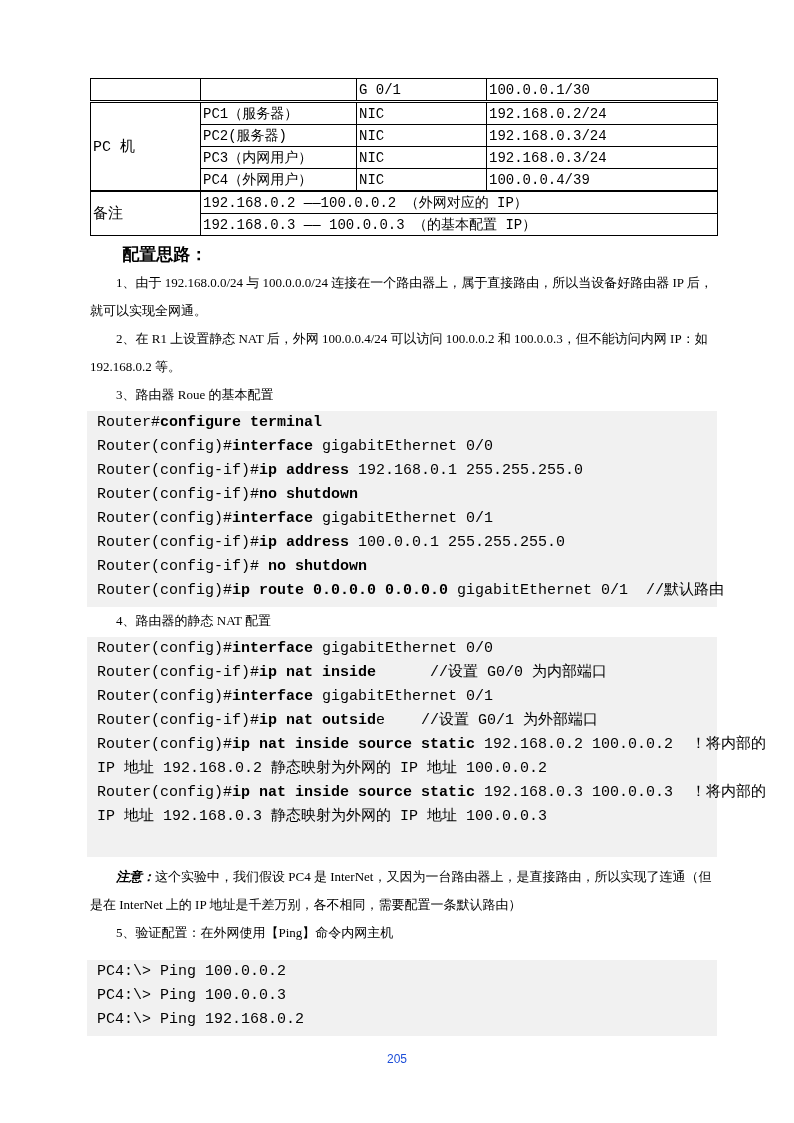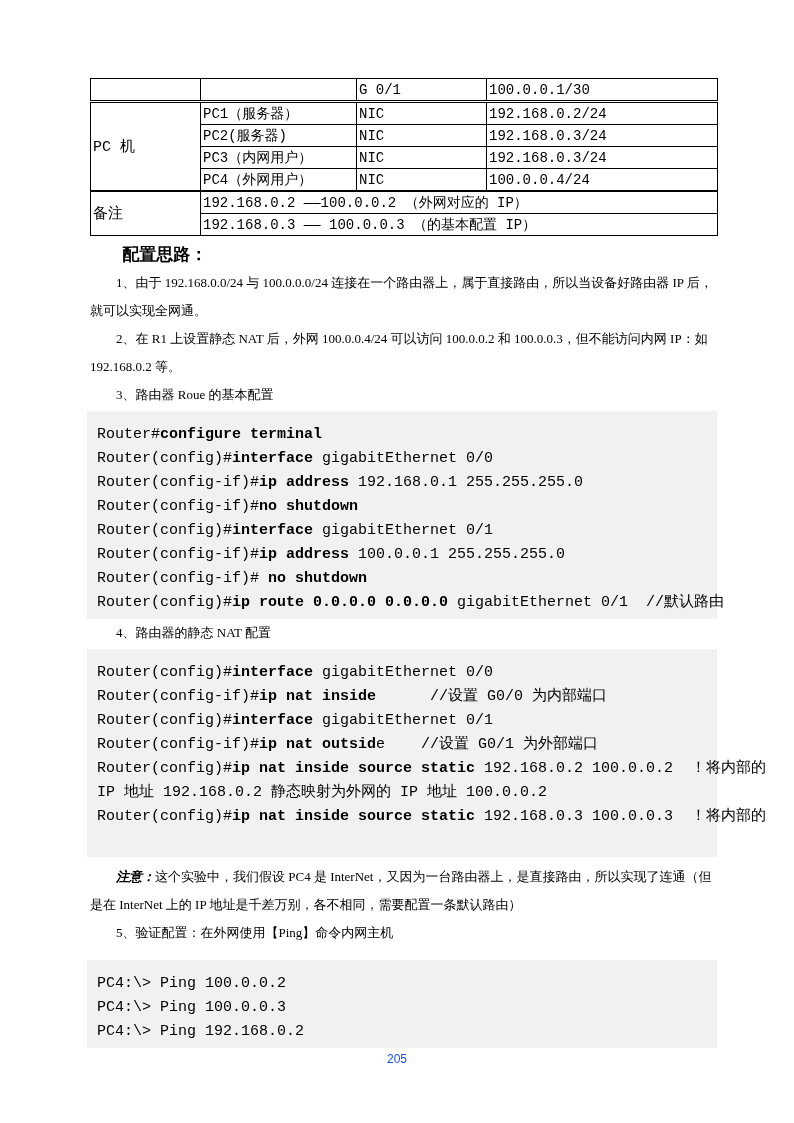--- a/index.html
+++ b/index.html
@@ -27,21 +27,21 @@
   
   .para{font-size:13px;line-height:28px;margin:0;text-indent:2em;}
   .heading{font-size:17px;line-height:28px;margin:5px 0 0 0;font-weight:bold;text-indent:1.9em;}
   .note-label{font-weight:bold;font-style:italic;}
 
   
   .code{
     background:#f1f1f1;
     width:617px;
     margin-left:-3px;
-    padding:12px 3px 4px 10px;
+    padding:0 3px 4px 10px;
     font-family:"Liberation Mono","DejaVu Sans Mono",monospace;
     font-size:15px;
   }
   .code .ln{white-space:pre;line-height:24px;min-height:24px;}
   .code b{font-weight:bold;}
   .mt2{margin-top:2px;}
   .mt4{margin-top:13px;}
   .mt6{margin-top:6px;}
 
   .pagenum{
@@ -82,21 +82,21 @@
             <td class="">192.168.0.3/24</td>
           </tr>
           <tr class="">
             <td class="">PC3（内网用户）</td>
             <td class="">NIC</td>
             <td class="">192.168.0.3/24</td>
           </tr>
           <tr class="">
             <td class="">PC4（外网用户）</td>
             <td class="">NIC</td>
-            <td class="">100.0.0.4/24</td>
+            <td class="">100.0.0.4/39</td>
           </tr>
           <tr class="r-remark-first">
             <td class="grouplabel" rowspan="2">备注</td>
             <td class="remark" colspan="3">192.168.0.2 ——100.0.0.2    （外网对应的 IP）</td>
           </tr>
           <tr class="">
             <td class="remark" colspan="3">192.168.0.3 —— 100.0.0.3   （的基本配置 IP）</td>
           </tr>
         </tbody>
     </table>
@@ -120,20 +120,21 @@
     <p class="para">4、路由器的静态 NAT 配置</p>
 
     <div class="code mt2">
         <div class="ln">Router(config)#<b>interface</b> gigabitEthernet 0/0</div>
         <div class="ln">Router(config-if)#<b>ip nat inside</b>      //设置 G0/0 为内部端口</div>
         <div class="ln">Router(config)#<b>interface</b> gigabitEthernet 0/1</div>
         <div class="ln">Router(config-if)#<b>ip nat outsid</b>e    //设置 G0/1 为外部端口</div>
         <div class="ln">Router(config)#<b>ip nat inside source static</b> 192.168.0.2 100.0.0.2  ！将内部的</div>
         <div class="ln">IP 地址 192.168.0.2 静态映射为外网的 IP 地址 100.0.0.2</div>
         <div class="ln">Router(config)#<b>ip nat inside source static</b> 192.168.0.3 100.0.0.3  ！将内部的</div>
+        <div class="ln">IP 地址 192.168.0.3 静态映射为外网的 IP 地址 100.0.0.3</div>
         <div class="ln">&nbsp;</div>
       </div>
 
     <p class="para mt6"><span class="note-label">注意：</span><span>这个实验中，我们假设 PC4 是 InterNet，又因为一台路由器上，是直接路由，所以实现了连通（但是在 InterNet 上的 IP 地址是千差万别，各不相同，需要配置一条默认路由）</span></p>
 
     <p class="para">5、验证配置：在外网使用【Ping】命令内网主机</p>
 
     <div class="code mt4">
         <div class="ln">PC4:\&gt; Ping 100.0.0.2</div>
         <div class="ln">PC4:\&gt; Ping 100.0.0.3</div>

